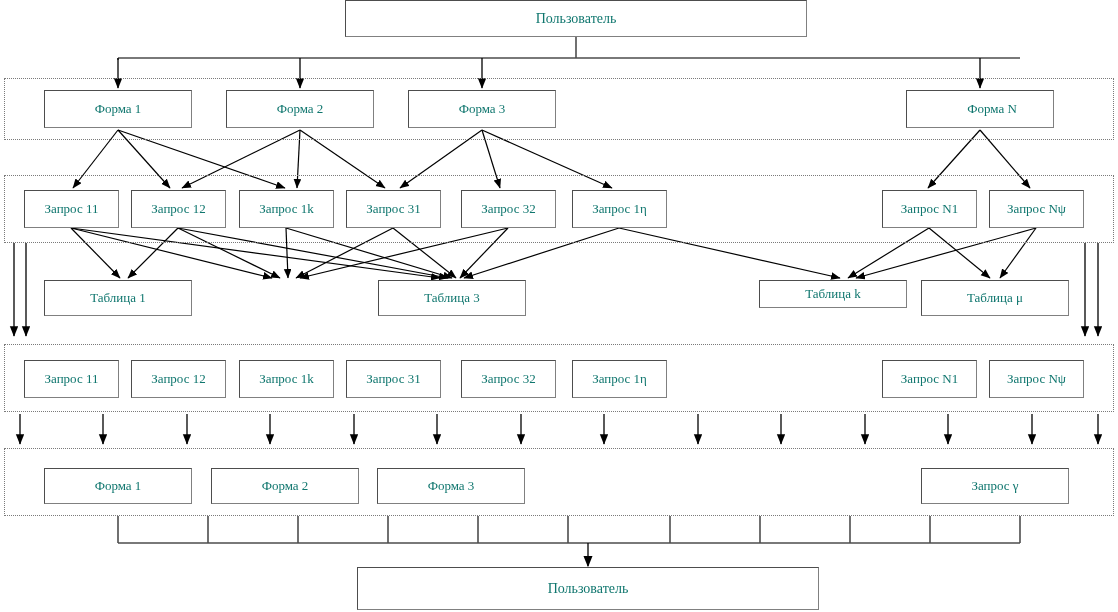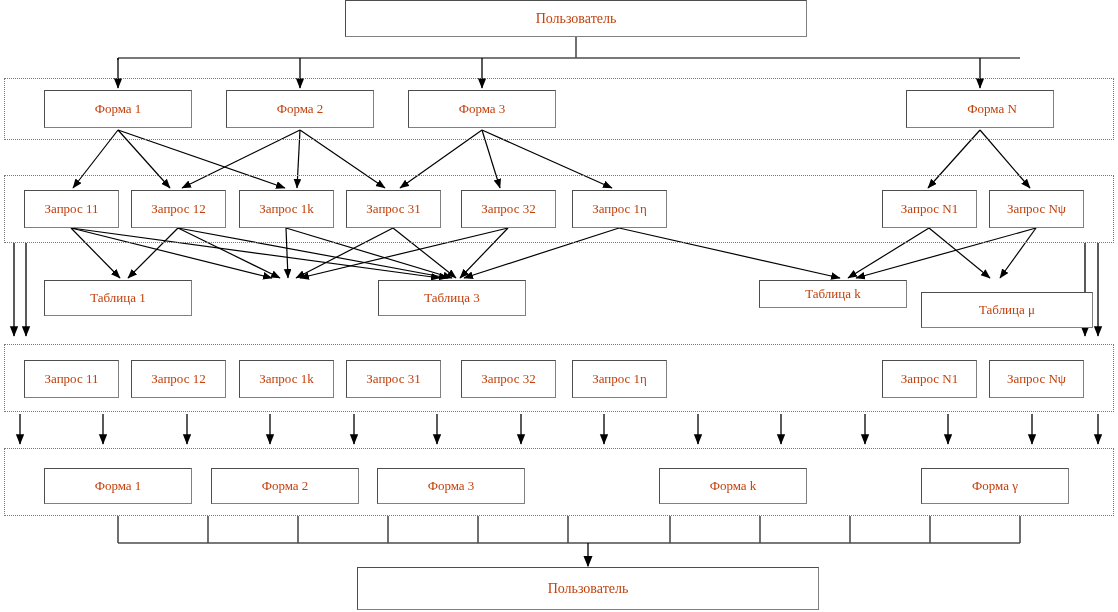--- a/index.html
+++ b/index.html
@@ -30,21 +30,21 @@
     position: absolute;
     box-sizing: border-box;
     border: 1px solid #4d4d4d;
     border-right-color: #808080;
     border-bottom-color: #808080;
     background: #ffffff;
     display: flex;
     align-items: center;
     justify-content: center;
     font-size: 13px;
-    color: #c2410c;
+    color: #0f766e;
     line-height: 1.1;
     white-space: nowrap;
     z-index: 3;
   }
   .node.user {
     font-size: 14px;
   }
   .region {
     position: absolute;
     box-sizing: border-box;
@@ -210,21 +210,21 @@
 
   <div class="node" style="left:44px; top:280px; width:148px; height:36px;">
     <span>Таблица 1</span>
   </div>
   <div class="node" style="left:378px; top:280px; width:148px; height:36px;text-align:right;">
     <span>Таблица 3</span>
   </div>
   <div class="node" style="left:759px; top:280px; width:148px; height:28px;">
     <span>Таблица k</span>
   </div>
-  <div class="node" style="left:921px; top:292px; width:172px; height:36px;">
+  <div class="node" style="left:921px; top:280px; width:148px; height:36px;">
     <span>Таблица μ</span>
   </div>
 
   <div class="node" style="left:24px; top:360px; width:95px; height:38px;">
     <span>Запрос 11</span>
   </div>
   <div class="node" style="left:131px; top:360px; width:95px; height:38px;">
     <span>Запрос 12</span>
   </div>
   <div class="node" style="left:239px; top:360px; width:95px; height:38px;">
@@ -248,24 +248,21 @@
 
   <div class="node" style="left:44px; top:468px; width:148px; height:36px;">
     <span>Форма 1</span>
   </div>
   <div class="node" style="left:211px; top:468px; width:148px; height:36px;">
     <span>Форма 2</span>
   </div>
   <div class="node" style="left:377px; top:468px; width:148px; height:36px;">
     <span>Форма 3</span>
   </div>
-  <div class="node" style="left:659px; top:468px; width:148px; height:36px;">
-    <span>Форма k</span>
-  </div>
   <div class="node" style="left:921px; top:468px; width:148px; height:36px;">
-    <span>Форма γ</span>
+    <span>Запрос γ</span>
   </div>
 
   <div class="node user" style="left:357px; top:567px; width:462px; height:43px;">
     <span>Пользователь</span>
   </div>
 
 </div>
 
 </body></html>

